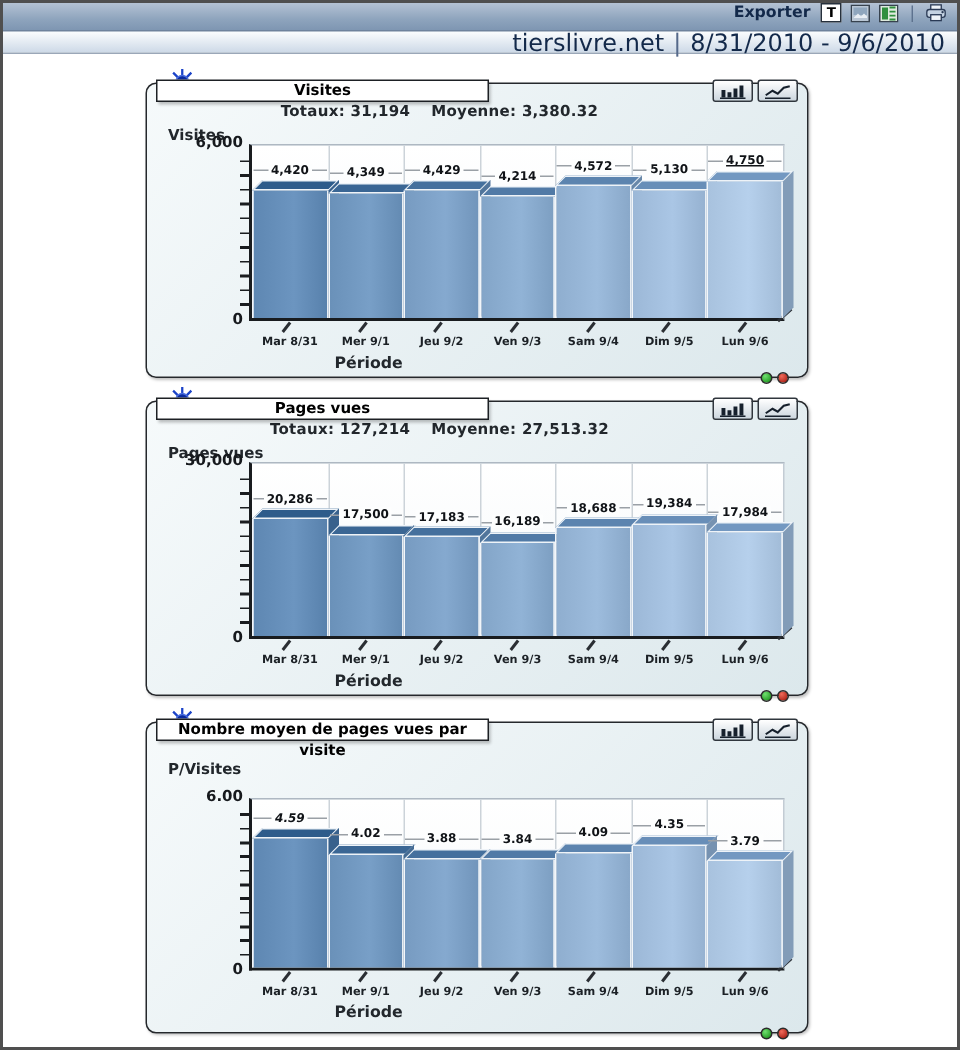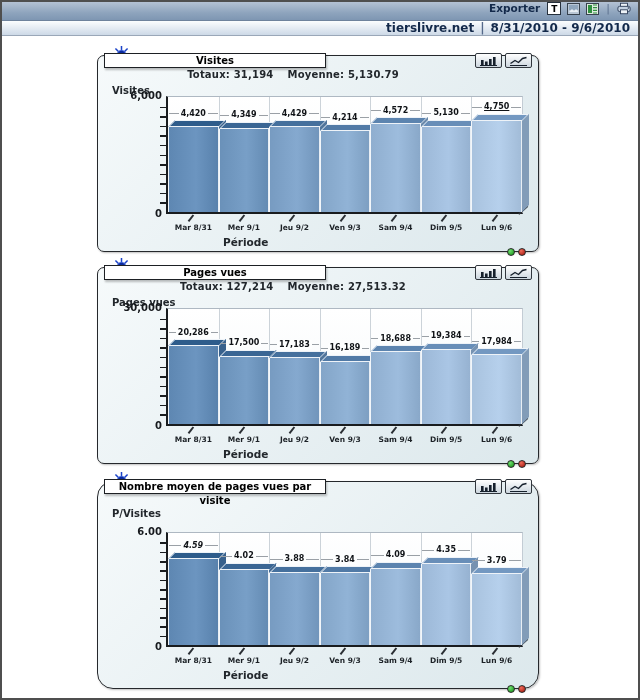--- a/index.html
+++ b/index.html
@@ -15,21 +15,21 @@
   .apptab-label{font-size:10.5px;font-weight:bold;color:#13294a;white-space:nowrap;}
   .bar1-right{margin-left:auto;display:flex;gap:5px;padding-right:7px;}
   .exporter{font-size:10.5px;font-weight:bold;color:#13294a;margin-right:2px;}
   .tool-ic{width:14px;height:13px;display:inline-flex;align-items:center;justify-content:center;}
   .t-ic{background:#fff;border:1.5px solid #26303c;font-size:9px;font-weight:bold;color:#000;line-height:10px;}
   .sep{color:#5c718d;font-size:11px;margin:0 2px;}
 
   
   .bar2{height:15px;background:linear-gradient(#fbfdfe,#cdd9e7);border-bottom:1px solid #9aa7b8;
         display:flex;align-items:center;justify-content:flex-end;padding-right:8px;gap:6px;}
-  .bar2 span{font-size:12px;font-weight:bold;color:#13294a;}
+  .bar2 span{font-size:16px;font-weight:normal;color:#13294a;}
   .bar2 .pipe{color:#55698a;}
 
   
   .content{position:relative;height:655px;background:#ffffff;}
 
   .panel{position:relative;margin-left:95px;width:442px;border:1.5px solid #25282c;border-radius:7px;
          background:linear-gradient(135deg,#f6fafb,#dce8ec);box-shadow:1px 1px 2px rgba(0,0,0,.25);}
   .burst{position:absolute;left:14px;top:-11px;width:19px;height:19px;}
   .ptab{position:absolute;left:6px;top:-3px;width:222px;height:15px;background:#ffffff;border:1px solid #1d2024;
         box-shadow:1px 2px 2px rgba(0,0,0,.25);text-align:center;font-size:10px;font-weight:bold;color:#000;
@@ -130,21 +130,21 @@
             </svg>
           </button>
         <button>
             <svg width="19" height="10" viewBox="0 0 19 10">
               <path d="M1 9.5 h17" stroke="#16202c" stroke-width="1"></path>
               <path d="M1.5 7.5 L6 4.5 9.5 6.5 13.5 2.5 17.5 1.5" stroke="#16202c" stroke-width="1.4" fill="none"></path>
             </svg>
           </button>
       </div>
       <div class="subtitle">
-        <span>Totaux:</span>&nbsp;<span>31,194</span><span class="mgap"></span><span>Moyenne:</span>&nbsp;<span>5,130.79</span>
+        <span>Totaux:</span>&nbsp;<span>31,194</span><span class="mgap"></span><span>Moyenne:</span>&nbsp;<span>3,380.32</span>
       </div>
       <div class="ylab">Visites</div>
       <div class="plot" style="top:40px;height:118px;">
         <div class="ymax">6,000</div>
         <div class="ymin">0</div>
       <div class="vgrid" style="left: 50.5714px;"></div>
           <div class="vgrid" style="left: 101.143px;"></div>
           <div class="vgrid" style="left: 151.714px;"></div>
           <div class="vgrid" style="left: 202.286px;"></div>
           <div class="vgrid" style="left: 252.857px;"></div>
@@ -344,21 +344,21 @@
           <div class="xtick" style="left: 325.714px; bottom: -10px;"></div>
           <div class="xlab" style="left: 328.714px; top: 126px;">Lun 9/6</div>
           <div class="xaxis-title" style="left: 55px; top: 139px;">Période</div>
         </div>
       <div class="dots">
           <span class="dot green"></span>
           <span class="dot red"></span>
         </div>
     </section>
 
-    <section class="panel" style="margin-top:17px;height:208px;border-radius:16px;">
+    <section class="panel" style="margin-top:17px;height:208px;">
       <svg class="burst" viewBox="0 0 20 20">
         <g stroke="#1b43c8" stroke-width="1.6">
             <path d="M10 1 v18 M1 10 h18 M3.6 3.6 l12.8 12.8 M16.4 3.6 L3.6 16.4"></path>
           </g>
         <circle cx="10" cy="10" r="4.4" fill="#0a2a9e" stroke="#4b6fe0"></circle>
       </svg>
       <div class="ptab"><span>Nombre moyen de pages vues par visite</span></div>
       <div class="ctype">
         <button>
             <svg width="19" height="10" viewBox="0 0 19 10">

